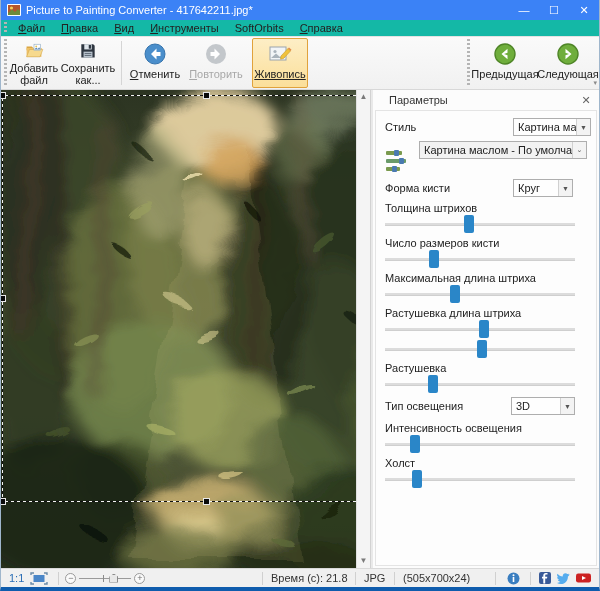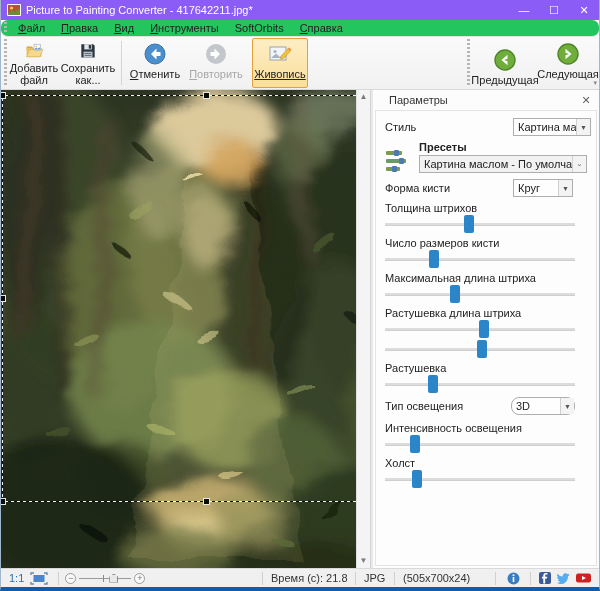--- a/index.html
+++ b/index.html
@@ -2,28 +2,28 @@
 <html><head>
 <meta charset="utf-8">
 <style>
   * { margin:0; padding:0; box-sizing:border-box; }
   html,body { width:600px; height:591px; overflow:hidden; }
   body { font-family:"Liberation Sans", sans-serif; font-size:11px; color:#222; background:#fff; }
   .window { width:600px; height:591px; display:flex; flex-direction:column;
             border-left:1px solid #9fb6cc; border-right:1px solid #9fb6cc; border-bottom:4px solid #0f5cad; }
 
   
-  .titlebar { height:20px; background:#8b5cf6; color:#fff; display:flex; align-items:center; flex:0 0 auto; }
+  .titlebar { height:20px; background:#3b82f6; color:#fff; display:flex; align-items:center; flex:0 0 auto; }
   .app-icon { width:14px; height:12px; margin:0 5px 0 6px; }
   .title-text { flex:1; font-size:11px; white-space:nowrap; overflow:hidden; }
   .win-controls { display:flex; height:100%; }
   .win-btn { width:30px; height:100%; display:flex; align-items:center; justify-content:center; font-size:11px; color:#fff; cursor:default; }
 
   
-  .menubar { height:17px; background:#22c55e; display:flex; align-items:center; flex:0 0 auto; border-bottom:1px solid #e3e3e3;border-radius:7px; }
+  .menubar { height:17px; background:#14b8a6; display:flex; align-items:center; flex:0 0 auto; border-bottom:1px solid #e3e3e3; }
   .grip-v { width:5px; align-self:stretch; margin:2px 2px;
             background:repeating-linear-gradient(180deg,#b5b5b5 0 2px,transparent 2px 4px);
             background-size:3px 100%; background-repeat:no-repeat; background-position:center; }
   .menu-item { padding:1px 8px; cursor:default; }
 
   
   .toolbar { height:53px; background:linear-gradient(#fafafa,#f1f1f1); display:flex; align-items:stretch; flex:0 0 auto; border-bottom:1px solid #d8d8d8; position:relative; }
   .tb-btn { display:flex; flex-direction:column; align-items:center; justify-content:flex-start; padding:3px 4px 1px;
             margin:1px 1px; border:1px solid transparent; border-radius:2px; text-align:center; line-height:1.1; cursor:default; }
   .tb-btn .ic { width:24px; height:24px; margin-bottom:2px; }
@@ -186,21 +186,21 @@
         <path d="M13 14 L20 6.5 L22.5 9 L15.5 16.5 L12.5 17.2 Z" fill="#f0c23c" stroke="#c79a28" stroke-width=".6"></path>
         <path d="M20 6.5 L22.5 9 L23.5 7.8 L21 5.4 Z" fill="#e08a4a"></path>
       </svg>
       <span class="tb-label u-first"><u>Живопись</u></span>
     </div>
 
     <div class="tb-spacer"></div>
 
     <div class="nav-group">
       <div class="grip-v"></div>
-      <div class="tb-btn" style="width:62px;justify-content:flex-end;">
+      <div class="tb-btn" style="width:62px;">
         <svg class="ic" viewBox="0 0 24 24">
           <circle cx="12" cy="12" r="10" fill="#6fae3c"></circle>
           <circle cx="12" cy="12" r="10" fill="none" stroke="#4e8526" stroke-width="1.4"></circle>
           <path d="M14.5 6.8 L8.5 12 L14.5 17.2 V13.2 L11 12 L14.5 10.8 Z" fill="#fff"></path>
         </svg>
         <span class="tb-label">Предыдущая</span>
       </div>
       <div class="tb-btn" style="width:60px;">
         <svg class="ic" viewBox="0 0 24 24">
           <circle cx="12" cy="12" r="10" fill="#6fae3c"></circle>
@@ -330,21 +330,20 @@
         <div class="preset-block">
           <svg class="preset-icon" viewBox="0 0 26 24">
             <rect x="1" y="2" width="16" height="4" rx="1" fill="#7a9a4e"></rect>
               <rect x="9" y="1" width="5" height="6" rx="1" fill="#4a7ab0"></rect>
             <rect x="1" y="10" width="20" height="4" rx="1" fill="#6a9a6a"></rect>
               <rect x="14" y="9" width="5" height="6" rx="1" fill="#4a7ab0"></rect>
             <rect x="1" y="18" width="14" height="4" rx="1" fill="#7a9a4e"></rect>
               <rect x="7" y="17" width="5" height="6" rx="1" fill="#4a7ab0"></rect>
           </svg>
           <div class="preset-right">
-            <div class="preset-caption">Пресеты</div>
             <div class="dd preset-dd">
               <span class="ddval">Картина маслом - По умолча</span>
               <span class="ddarw">⌄</span>
             </div>
           </div>
         </div>
 
         <div class="drow">
           <span class="dlabel">Форма кисти</span>
           <div class="dd shape-dd" style="margin-right:18px;">
@@ -384,21 +383,21 @@
         </div>
         <div class="srow">
           <div class="slabel">Растушевка</div>
           <div class="strack">
               <div class="sthumb" style="left: calc(25% - 5px);"></div>
             </div>
         </div>
 
         <div class="drow" style="margin:5px 0 7px;">
           <span class="dlabel">Тип освещения</span>
-          <div class="dd light-dd" style="margin-right:16px;border-radius:8px;">
+          <div class="dd light-dd" style="margin-right:16px;">
             <span class="ddval">3D</span>
             <span class="ddarw">▼</span>
           </div>
         </div>
 
         <div class="srow">
           <div class="slabel">Интенсивность освещения</div>
           <div class="strack">
               <div class="sthumb" style="left: calc(16% - 5px);"></div>
             </div>

